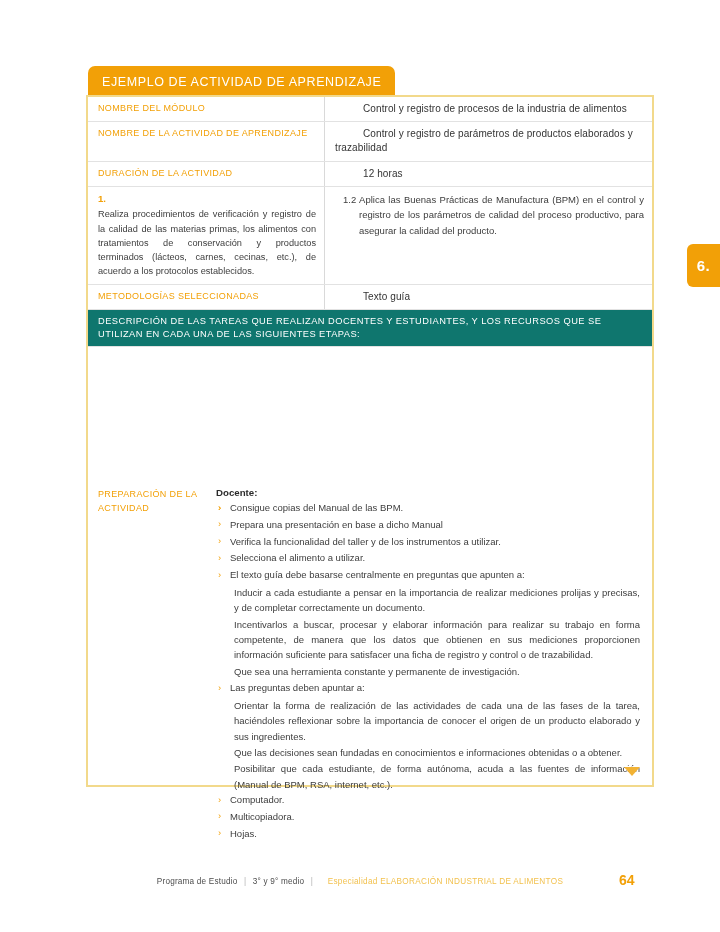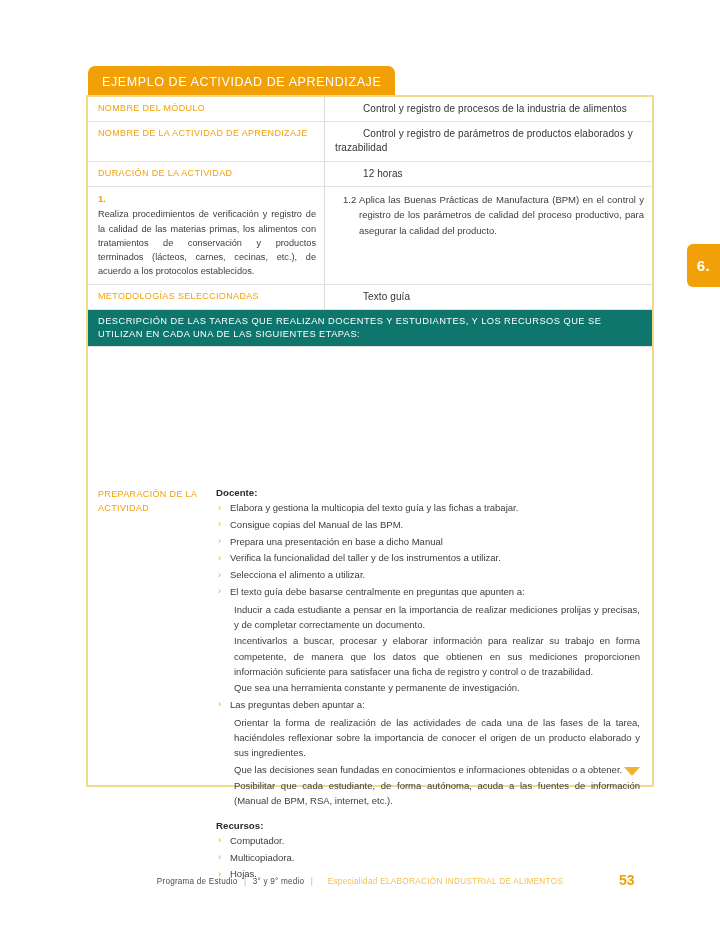--- a/index.html
+++ b/index.html
@@ -215,56 +215,55 @@
     <div style="position:absolute;left:0;top:380px;width:100%;">
       <div class="body-wrap">
         <div class="body-left">
           <div class="prep-lbl">PREPARACIÓN DE LA ACTIVIDAD</div>
         </div>
         <div class="body-right">
 
           <div class="sub-head">Docente:</div>
 
           <ul class="blist">
-            <li><span class="chev">›</span><span>Elabora y gestiona la multicopia del texto guía y las fichas a trabajar.</span></li>
+            <li><span class="chev">›</span></li>
             <li><span class="chev">›</span><span>Consigue copias del Manual de las BPM.</span></li>
             <li><span class="chev">›</span><span>Prepara una presentación en base a dicho Manual</span></li>
             <li><span class="chev">›</span><span>Verifica la funcionalidad del taller y de los instrumentos a utilizar.</span></li>
             <li><span class="chev">›</span><span>Selecciona el alimento a utilizar.</span></li>
             <li><span class="chev">›</span><span>El texto guía debe basarse centralmente en preguntas que apunten a:</span></li>
           </ul>
 
           <div class="indent-p">Inducir a cada estudiante a pensar en la importancia de realizar mediciones prolijas y precisas, y de completar correctamente un documento.</div>
           <div class="indent-p">Incentivarlos a buscar, procesar y elaborar información para realizar su trabajo en forma competente, de manera que los datos que obtienen en sus mediciones proporcionen información suficiente para satisfacer una ficha de registro y control o de trazabilidad.</div>
           <div class="indent-p">Que sea una herramienta constante y permanente de investigación.</div>
 
           <ul class="blist" style="margin-top:2px;">
             <li><span class="chev">›</span><span>Las preguntas deben apuntar a:</span></li>
           </ul>
 
           <div class="indent-p">Orientar la forma de realización de las actividades de cada una de las fases de la tarea, haciéndoles reflexionar sobre la importancia de conocer el origen de un producto elaborado y sus ingredientes.</div>
           <div class="indent-p">Que las decisiones sean fundadas en conocimientos e informaciones obtenidas o a obtener.</div>
           <div class="indent-p">Posibilitar que cada estudiante, de forma autónoma, acuda a las fuentes de información (Manual de BPM, RSA, internet, etc.).</div>
 
-          <div class="sub-head second">Recursos:</div>
           <ul class="blist">
             <li><span class="chev">›</span><span>Computador.</span></li>
             <li><span class="chev">›</span><span>Multicopiadora.</span></li>
             <li><span class="chev">›</span><span>Hojas.</span></li>
           </ul>
 
         </div>
       </div>
     </div>
 
     <div class="tri"></div>
   </div>
 
   <div class="footer">
     <span>Programa de Estudio</span>
     <span class="sep">|</span>
     <span>3° y 9° medio</span>
     <span class="sep">|</span>
     <span class="spec">Especialidad ELABORACIÓN INDUSTRIAL DE ALIMENTOS</span>
   </div>
-  <div class="pageno">53</div>
+  <div class="pageno">64</div>
 
 </div>
 
 </body></html>

